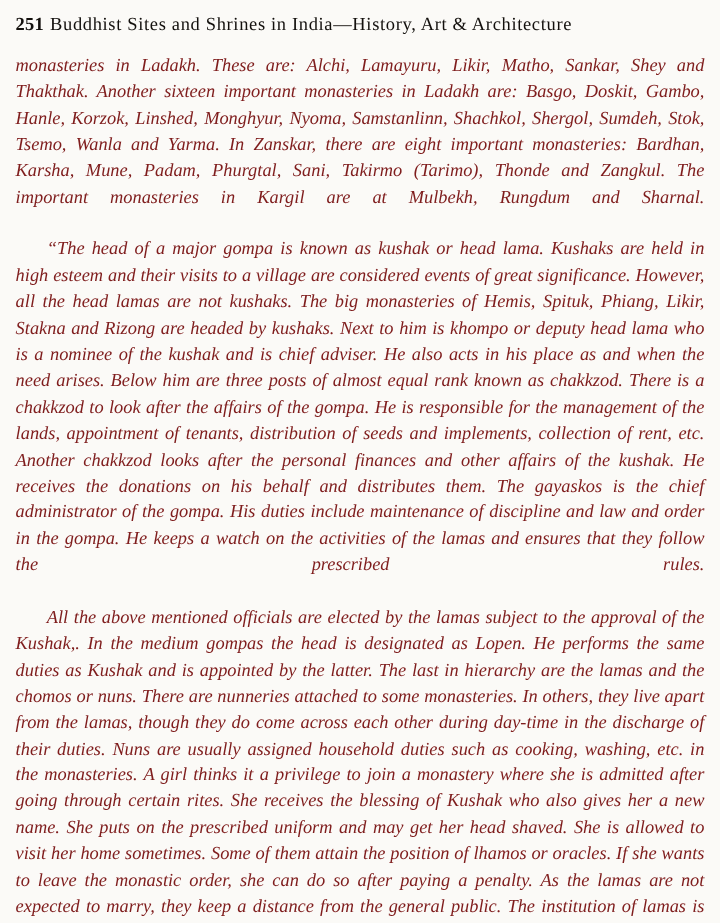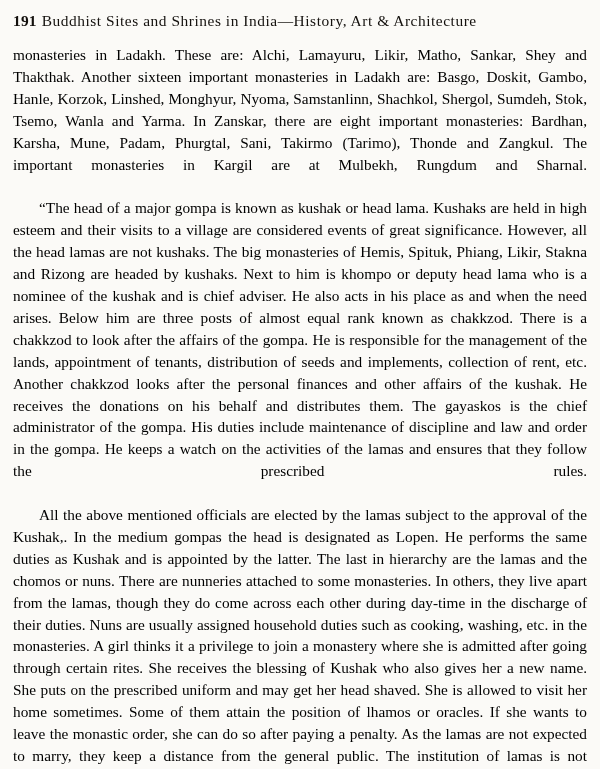--- a/index.html
+++ b/index.html
@@ -43,24 +43,25 @@
     top: 44px;
     left: 13px;
     width: 574px;
   }
   p.para {
     margin: 0;
     font-size: 15.3px;
     line-height: 21.9px;
     text-align: justify;
     text-justify: inter-word;
-    color: #000000;
+    color: #7f1d1d;
     -webkit-hyphens: none;
     hyphens: none;
     word-spacing: 0.2px;
+    font-style: italic;
   }
   p.indent {
     text-indent: 26px;
   }
   p.noindent {
     text-indent: 0;
   }
   sup.fnref {
     font-size: 9.6px;
     vertical-align: super;
@@ -72,21 +73,21 @@
     display: inline-block;
     width: 100%;
   }
 </style>
 </head>
 <body>
 
 <div class="page">
 
   <div class="running-head">
-    <span class="folio">191</span><span>Buddhist Sites and Shrines in India—History, Art &amp; Architecture</span>
+    <span class="folio">251</span><span>Buddhist Sites and Shrines in India—History, Art &amp; Architecture</span>
   </div>
 
   <div class="body-col">
 
     <p class="para noindent"><span>monasteries in Ladakh. These are: Alchi, Lamayuru, Likir, Matho, Sankar, Shey and Thakthak. Another sixteen important monasteries in Ladakh are: Basgo, Doskit, Gambo, Hanle, Korzok, Linshed, Monghyur, Nyoma, Samstanlinn, Shachkol, Shergol, Sumdeh, Stok, Tsemo, Wanla and Yarma. In Zanskar, there are eight important monasteries: Bardhan, Karsha, Mune, Padam, Phurgtal, Sani, Takirmo (Tarimo), Thonde and Zangkul. The important monasteries in Kargil are at Mulbekh, Rungdum and Sharnal.</span></p>
 
 
     <p class="para indent"><span>“The head of a major gompa is known as kushak or head lama. Kushaks are held in high esteem and their visits to a village are considered events of great significance. However, all the head lamas are not kushaks. The big monasteries of Hemis, Spituk, Phiang, Likir, Stakna and Rizong are headed by kushaks. Next to him is khompo or deputy head lama who is a nominee of the kushak and is chief adviser. He also acts in his place as and when the need arises. Below him are three posts of almost equal rank known as chakkzod. There is a chakkzod to look after the affairs  of the gompa. He is responsible for the management of the lands, appointment of tenants, distribution of seeds and implements, collection of rent, etc. Another chakkzod looks after the personal finances and other affairs of the kushak. He receives the donations on his behalf and distributes them.  The gayaskos is the chief administrator of the gompa. His duties include maintenance of discipline and law and order in the gompa. He keeps a watch on the activities of the lamas and  ensures that they follow the prescribed rules.</span></p>
 
     <p class="para indent"><span>All the above mentioned officials are elected by the lamas subject to the approval of the Kushak,. In the medium gompas the head is designated as Lopen. He performs the same duties as Kushak and is appointed by the latter. The last  in hierarchy are the lamas and the chomos or nuns. There are nunneries attached to some monasteries. In others, they live apart from the lamas, though they do come across each other during day-time in the discharge of their duties. Nuns are usually assigned household duties such as cooking, washing, etc. in the monasteries. A girl thinks it a privilege to join a monastery where she is admitted after going through certain rites. She receives the blessing of Kushak who also gives her a new name. She puts on the prescribed uniform and may get her head shaved. She is allowed to visit her home sometimes. Some of them attain the position of lhamos or oracles. If she wants to leave the monastic order, she can do so after paying a penalty. As the lamas are not expected to marry, they keep a  distance from the general public. The institution of lamas is not hereditary. It is restricted to selected few. In fact, it is the custom that every family sends one  of the sons, the dearest or the youngest to join the monastic order.”</span></p>

